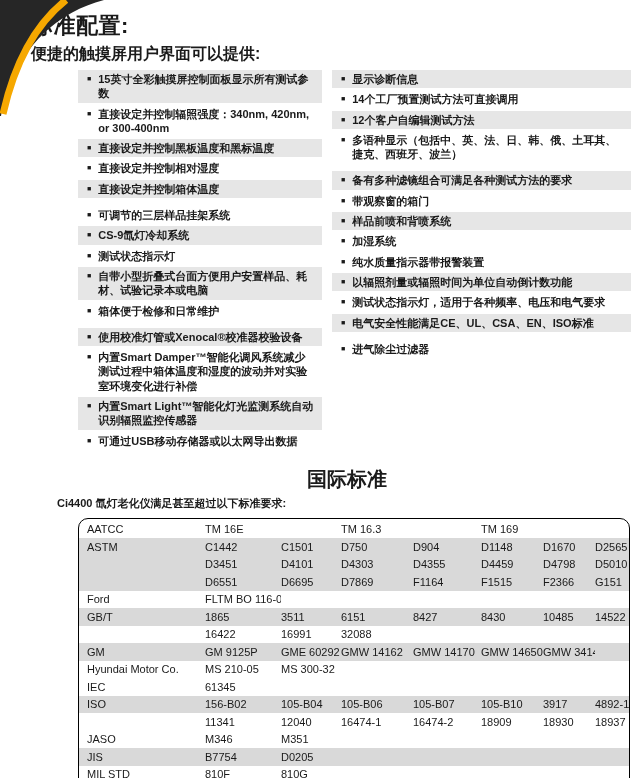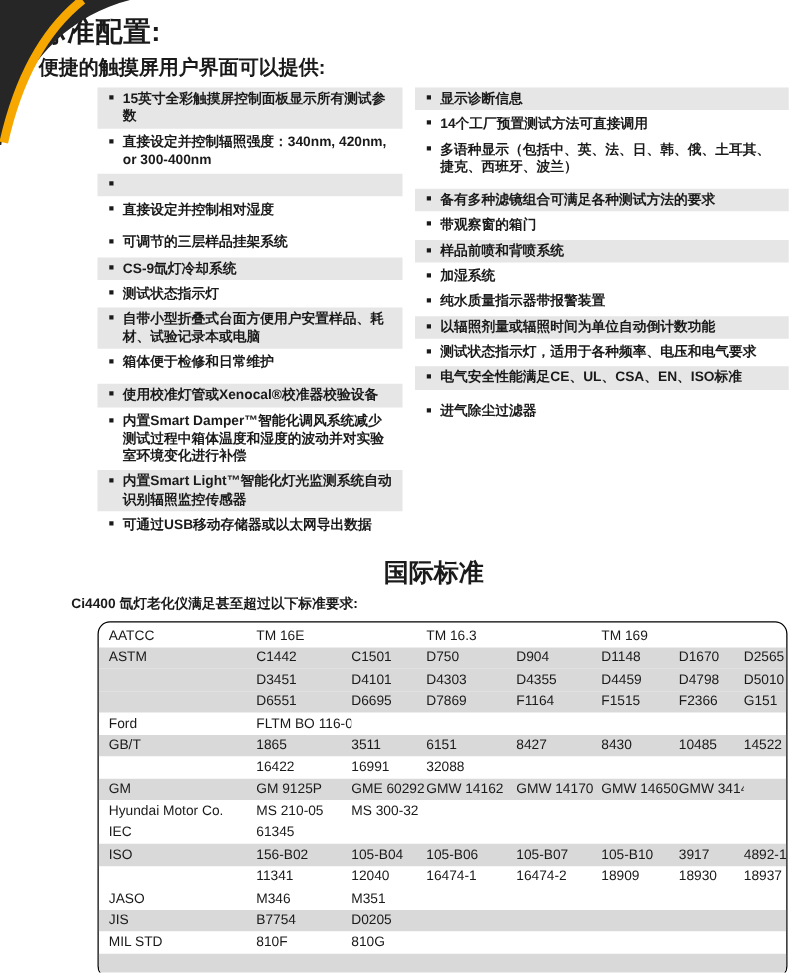--- a/index.html
+++ b/index.html
@@ -56,24 +56,29 @@
       <li class="feature-item shade">
         <span class="bullet">■</span>
         <span>15英寸全彩触摸屏控制面板显示所有测试参数</span>
       </li>
       <li class="feature-item">
         <span class="bullet">■</span>
         <span>直接设定并控制辐照强度：340nm, 420nm, or 300-400nm</span>
       </li>
       <li class="feature-item shade">
         <span class="bullet">■</span>
+        <span>直接设定并控制黑板温度和黑标温度</span>
       </li>
       <li class="feature-item">
         <span class="bullet">■</span>
         <span>直接设定并控制相对湿度</span>
+      </li>
+      <li class="feature-item shade">
+        <span class="bullet">■</span>
+        <span>直接设定并控制箱体温度</span>
       </li>
       <li class="feature-item gap">
         <span class="bullet">■</span>
         <span>可调节的三层样品挂架系统</span>
       </li>
       <li class="feature-item shade">
         <span class="bullet">■</span>
         <span>CS-9氙灯冷却系统</span>
       </li>
       <li class="feature-item">
@@ -106,20 +111,24 @@
       </li>
     </ul>
   <ul class="feature-col" id="features-right">
       <li class="feature-item shade">
         <span class="bullet">■</span>
         <span>显示诊断信息</span>
       </li>
       <li class="feature-item">
         <span class="bullet">■</span>
         <span>14个工厂预置测试方法可直接调用</span>
+      </li>
+      <li class="feature-item shade">
+        <span class="bullet">■</span>
+        <span>12个客户自编辑测试方法</span>
       </li>
       <li class="feature-item">
         <span class="bullet">■</span>
         <span>多语种显示（包括中、英、法、日、韩、俄、土耳其、捷克、西班牙、波兰）</span>
       </li>
       <li class="feature-item shade gap">
         <span class="bullet">■</span>
         <span>备有多种滤镜组合可满足各种测试方法的要求</span>
       </li>
       <li class="feature-item">

